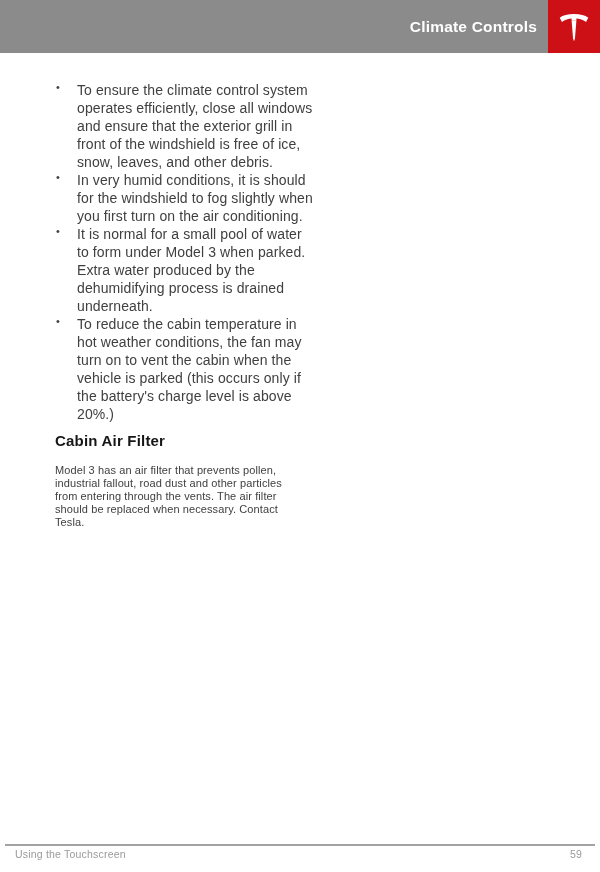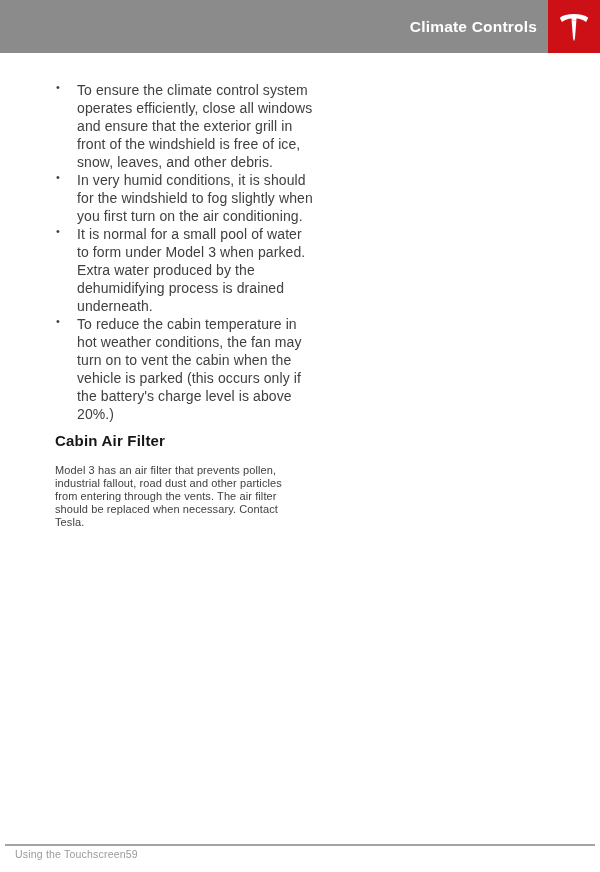--- a/index.html
+++ b/index.html
@@ -59,21 +59,21 @@
     letter-spacing: 0.1px;
     color: #404040;
     width: 252px;
   }
 
   
   .footer {
     position: absolute; left: 5px; right: 5px; bottom: 12px;
     border-top: 2px solid #a3a3a3;
     padding: 2px 13px 0 10px;
-    display: flex; align-items: baseline;
+    display: flex; justify-content: space-between; align-items: baseline;
   }
   .footer-text {
     color: #9a9a9a; font-size: 10.5px; letter-spacing: 0.2px;
   }
 </style>
 </head>
 <body>
 
 <div class="page">
 

